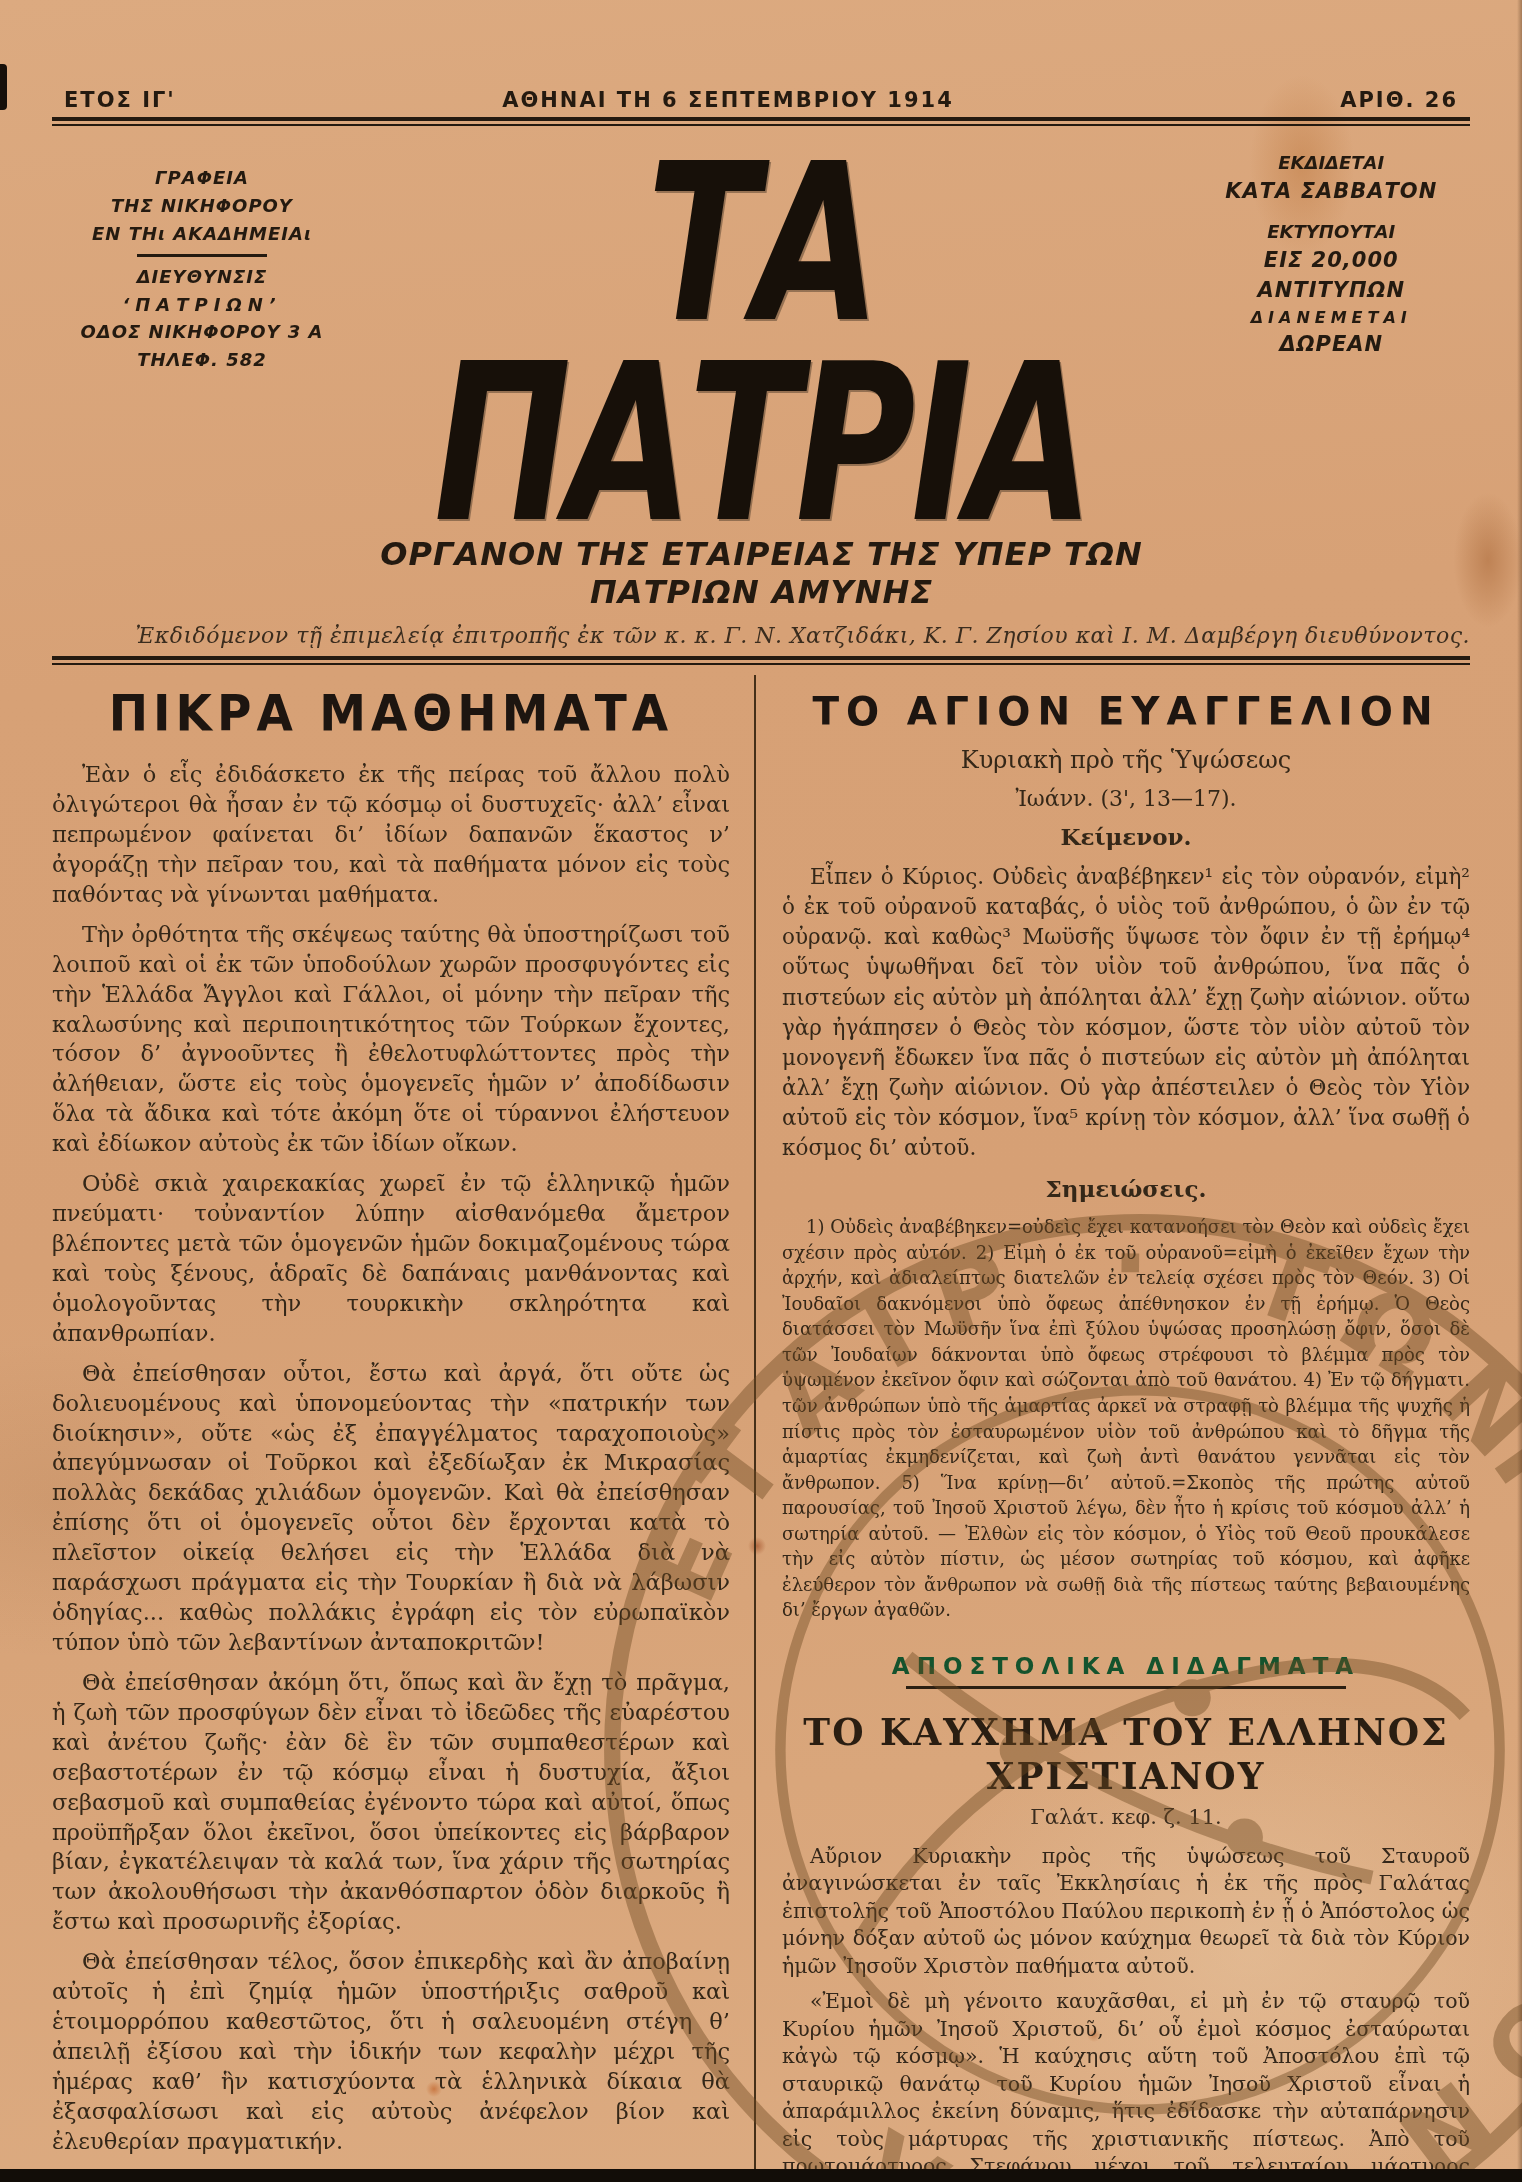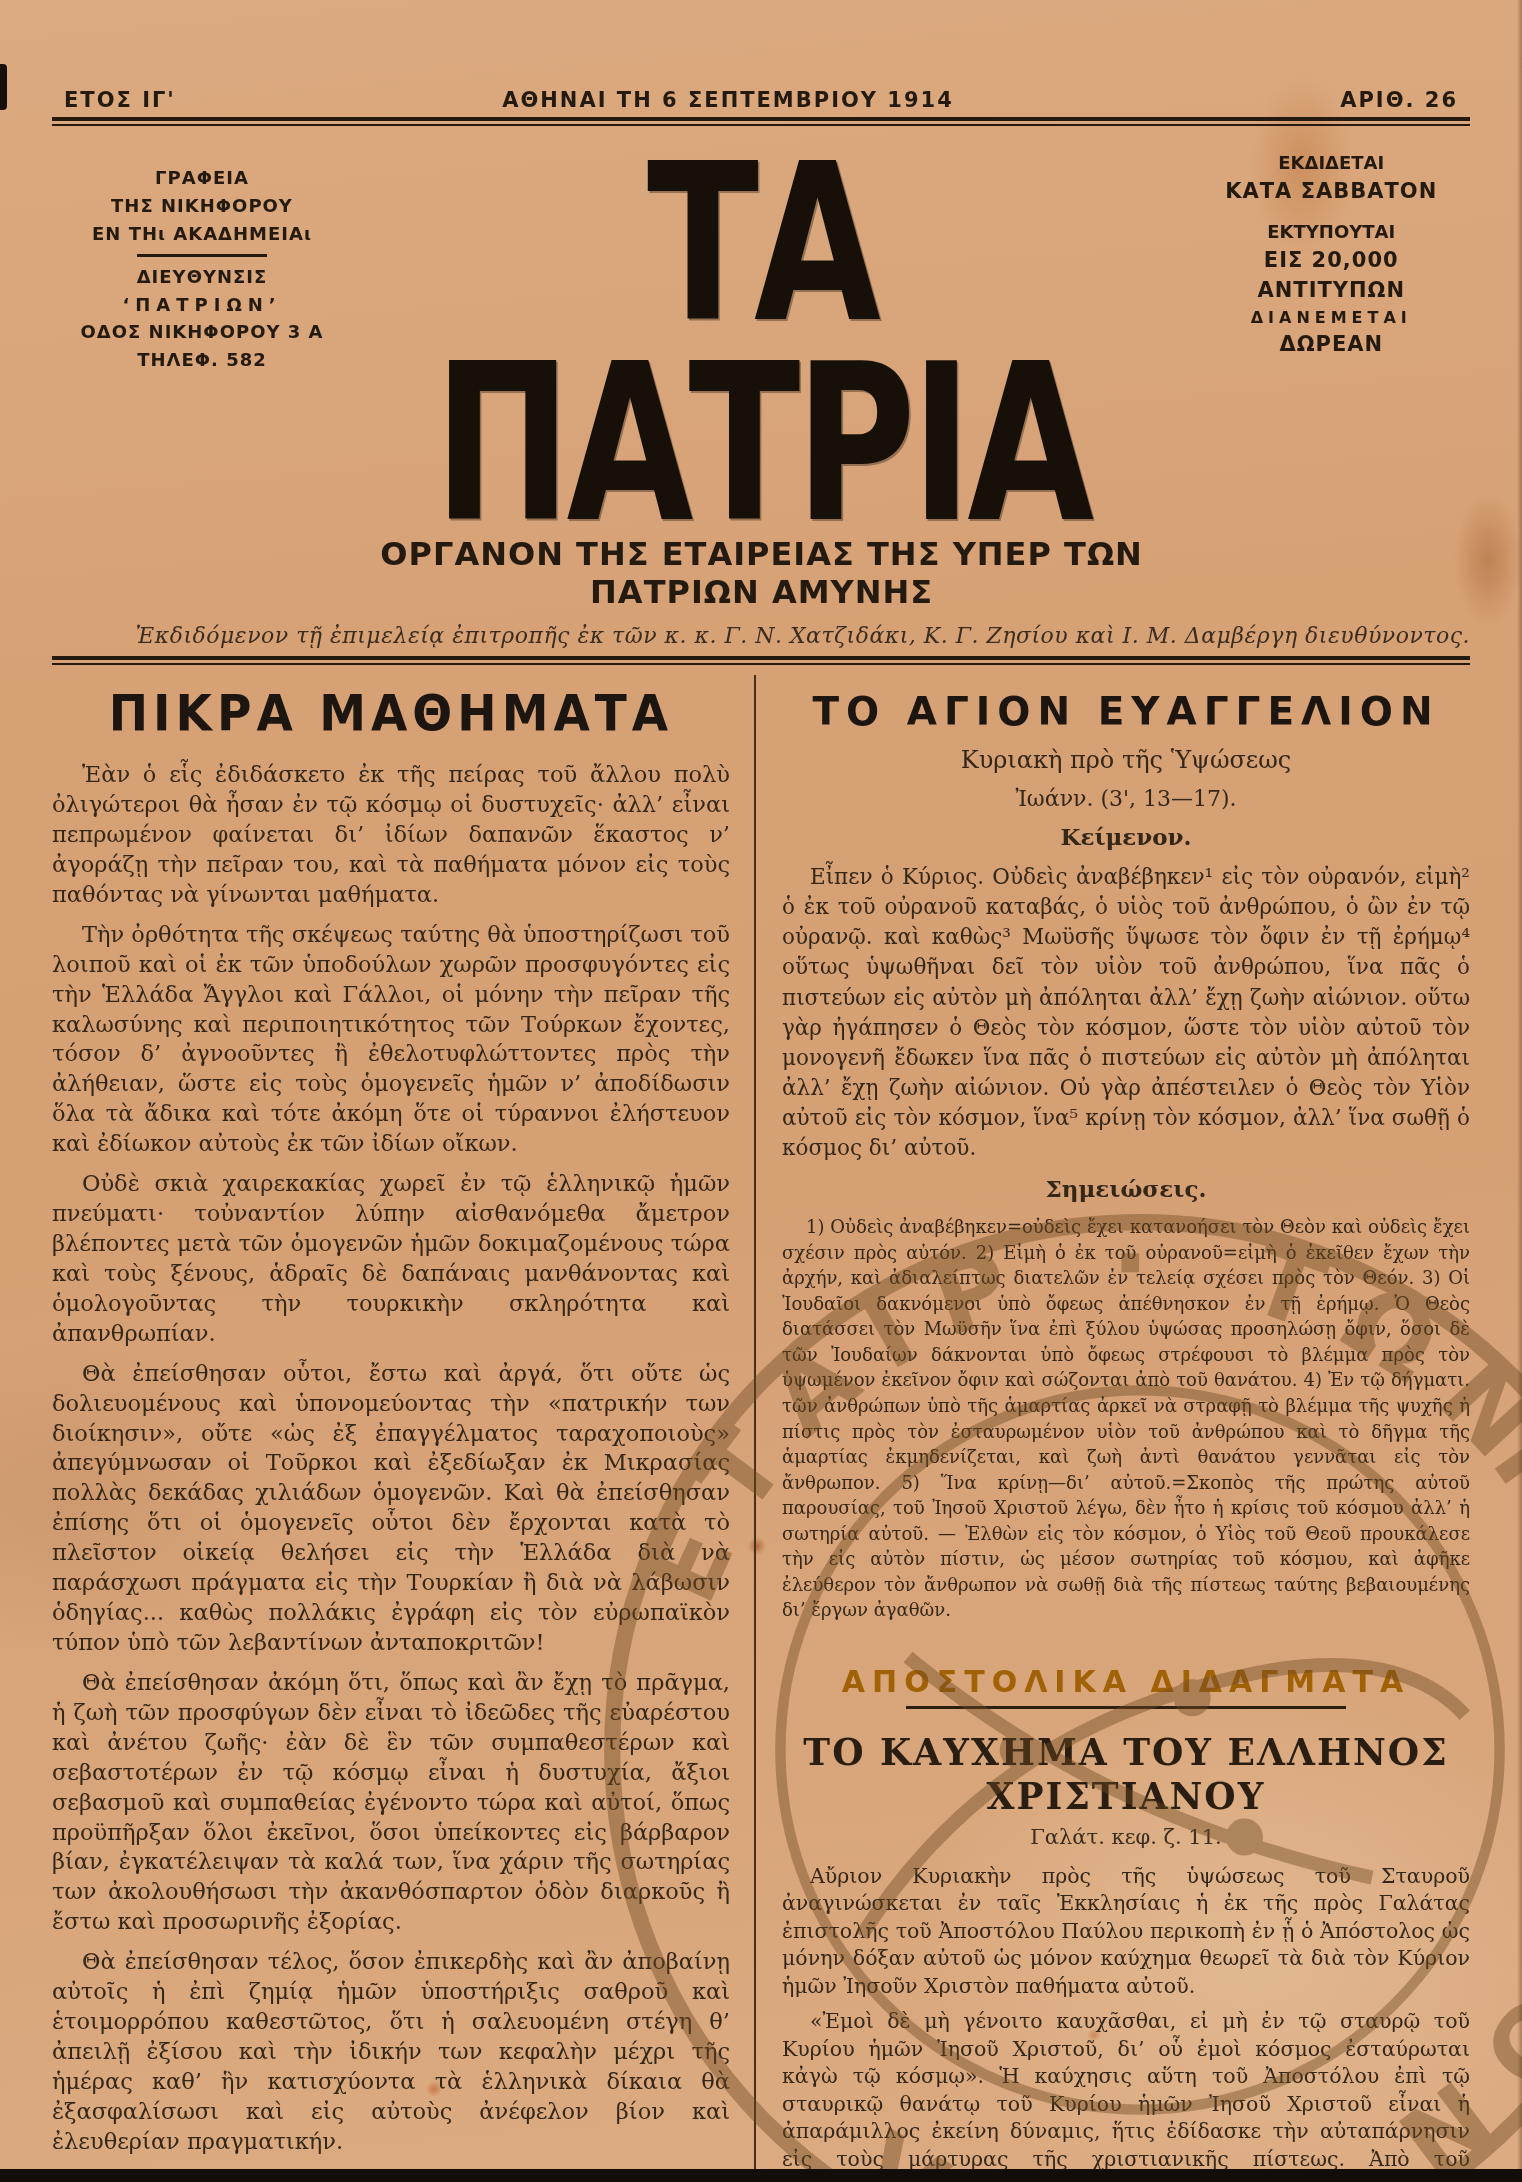--- a/index.html
+++ b/index.html
@@ -23,21 +23,21 @@
 
   .page{position:relative;padding:0 52px;}
 
   
   .dateline{display:flex;justify-content:space-between;align-items:baseline;padding:88px 12px 0 12px;
     font-family:"DejaVu Sans", sans-serif;font-weight:bold;font-size:21px;letter-spacing:2px;color:#241a10;}
   .dateline .ctr{transform:translateX(-30px);}
   .dblrule{border-top:4px solid #241a10;border-bottom:2px solid #241a10;height:3px;margin-top:5px;}
 
   
-  .masthead{display:grid;grid-template-columns:300px 1fr 320px;align-items:start;padding-top:18px;}
+  .masthead{display:grid;grid-template-columns:300px 1fr 320px;align-items:start;padding-top:18px;font-style:italic;}
   .mh-left,.mh-right{font-family:"DejaVu Sans", sans-serif;font-weight:bold;color:#241a10;text-align:center;}
   .mh-left{padding-top:20px;font-size:18px;line-height:1.55;letter-spacing:1px;}
   .mh-left .rule{width:130px;border-top:3px solid #241a10;margin:6px auto;}
   .mh-left .spaced{letter-spacing:6px;}
   .mh-right{padding-top:6px;font-size:18px;line-height:1.45;}
   .mh-right .l{font-size:21px;letter-spacing:1px;}
   .mh-right .gap{height:12px;}
   .mh-right .spaced{letter-spacing:5px;font-size:16px;}
   .mh-center{text-align:center;}
   .mh-title{font-family:"DejaVu Sans", sans-serif;font-weight:bold;font-size:205px;line-height:.92;
@@ -58,22 +58,22 @@
   .body-text p{margin:0 0 10px;text-align:justify;text-indent:30px;font-size:22.5px;line-height:1.33;color:#342718;}
 
   .headline-2{font-family:"DejaVu Sans", sans-serif;font-weight:bold;font-size:39px;letter-spacing:7px;
     text-align:center;color:#1d1510;margin:20px 0 8px;transform:scaleY(1.02);}
   .centerline{text-align:center;font-size:24px;margin:12px 0;color:#342718;}
   .centerline.small{font-size:22px;}
   .centerline.bold{font-weight:bold;font-size:23px;}
   .gospel-text{font-size:21.5px;line-height:1.4;text-align:justify;text-indent:28px;color:#342718;margin:4px 0 0;}
   .notes-text{font-size:18px;line-height:1.42;text-align:justify;text-indent:24px;color:#342718;margin:2px 0 0;}
 
-  .kicker{font-family:"DejaVu Sans", sans-serif;font-weight:bold;font-size:30px;letter-spacing:7px;
-    text-align:center;color:#a16207;margin-top:41px;}
+  .kicker{font-family:"DejaVu Sans", sans-serif;font-weight:bold;font-size:23px;letter-spacing:7px;
+    text-align:center;color:#14532d;margin-top:30px;}
   .kicker-rule{width:440px;border-top:3px solid #2c2013;margin:7px auto 22px;}
   .headline-3{font-weight:bold;font-size:36px;letter-spacing:2px;text-align:center;color:#2a1e12;margin:0 0 6px;transform:scaleY(1.05);}
   .apost-sub{text-align:center;font-size:21px;color:#3a2c1e;margin:10px 0 14px;}
   .apost-text p{margin:0 0 8px;text-align:justify;text-indent:28px;font-size:20.5px;line-height:1.34;color:#34271a;}
 
   
   .stamp{position:absolute;left:560px;top:1170px;width:1160px;height:1160px;opacity:.42;pointer-events:none;}
 </style>
 </head>
 <body>

